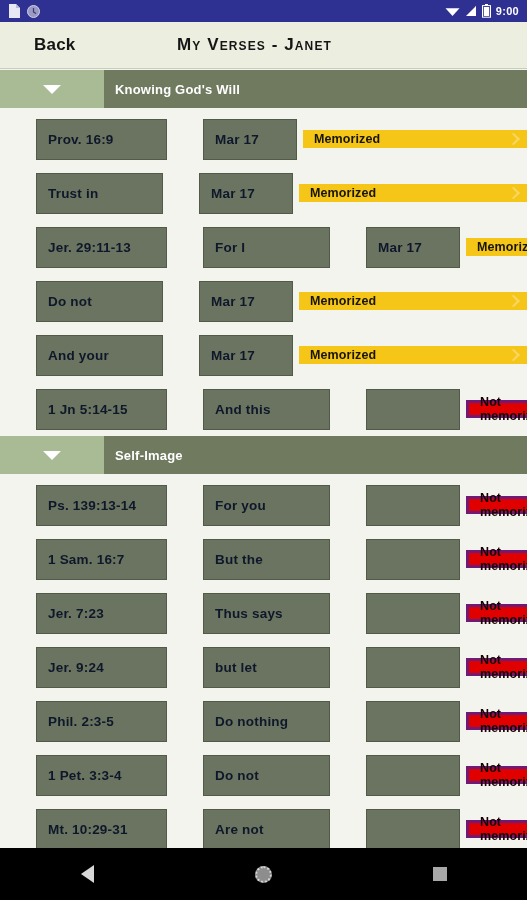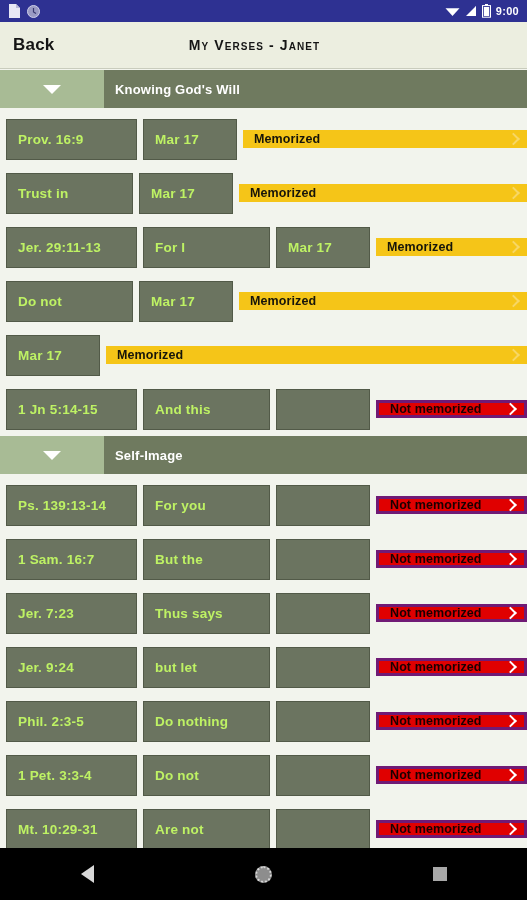--- a/index.html
+++ b/index.html
@@ -21,28 +21,29 @@
   .sb-right{ margin-left:auto; display:flex; align-items:center; gap:5px; }
   .sb-clock{ font-size:11px; font-weight:bold; letter-spacing:.3px; }
   .ic{ display:block; }
 
   
   .titlebar{
     height:47px; background:#eceee0;
     display:flex; align-items:center;
     position:relative;
     border-bottom:1px solid #c9ccbd;
+    padding-left:21px;
   }
   .back-btn{
     font-size:17px; font-weight:bold; color:#151515;
     padding-left:13px; letter-spacing:.2px;
   }
   .title{
     position:absolute; left:0; right:18px; text-align:center;
-    font-size:14px; font-weight:bold; color:#151515;
+    font-size:17px; font-weight:bold; color:#151515;
     font-variant:small-caps; letter-spacing:1.1px;
     pointer-events:none;
   }
 
   
   .list{
     position:absolute; top:70px; left:0; right:0; bottom:52px;
     background:#f2f4ed; overflow:hidden;
   }
 
@@ -73,23 +74,23 @@
   .row{
     height:54px; display:flex; align-items:center;
     gap:6px; padding:0 0 0 6px; margin-bottom:0px;
     background:#f2f4ed;
   }
   .cell{
     height:41px; background:#6b7460;
     border:1px solid #525a48;
     display:flex; align-items:center;
     padding:0 11px;
-    color:#bef264; font-size:13.5px; font-weight:bold;
+    color:#0f172a; font-size:13.5px; font-weight:bold;
     letter-spacing:.2px;
-    overflow:hidden; white-space:nowrap;
+    overflow:hidden; white-space:nowrap;margin-left:30px;
   }
   .c-ref{ flex:0 0 131px; }
   .c-txt{ flex:0 0 127px; }
   .c-date{ flex:0 0 94px; }
 
   .badge{
     flex:1; align-self:stretch;
     margin:18px 0;
     display:flex; align-items:center;
     padding:0 11px;
@@ -199,20 +200,21 @@
     </div>
     <div class="row">
       <div class="cell c-txt">Do not</div>
       <div class="cell c-date">Mar 17</div>
       <div class="badge memorized">
         <span>Memorized</span>
         <span class="chev"></span>
       </div>
     </div>
     <div class="row">
+      <div class="cell c-txt">And your</div>
       <div class="cell c-date">Mar 17</div>
       <div class="badge memorized">
         <span>Memorized</span>
         <span class="chev"></span>
       </div>
     </div>
     <div class="row">
       <div class="cell c-ref">1 Jn 5:14-15</div>
       <div class="cell c-txt">And this</div>
       <div class="cell c-date"></div>

